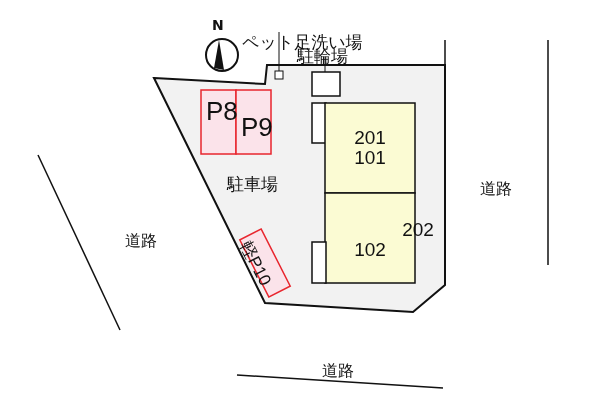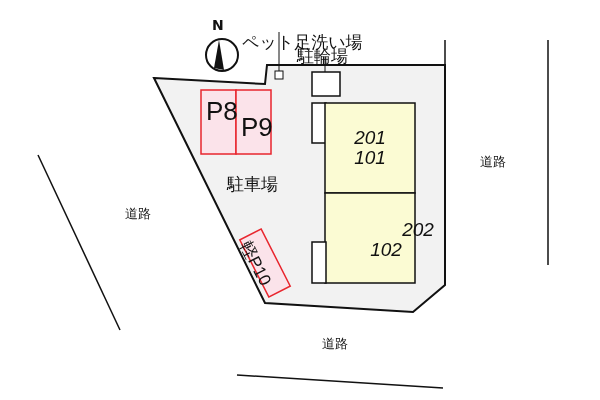--- a/index.html
+++ b/index.html
@@ -1,21 +1,21 @@
 <!DOCTYPE html>
 <html><head>
 <meta charset="utf-8">
 <style>
   html,body{margin:0;padding:0;background:#fff;}
   body{width:600px;height:400px;overflow:hidden;position:relative;font-family:"DejaVu Sans",sans-serif;}
   svg{position:absolute;left:0;top:0;}
   .lbl{position:absolute;color:#111;white-space:nowrap;line-height:1;}
-  .road{font-size:13px;}
+  .road{font-size:16px;margin-top:26px;}
   .small{font-size:17px;}
-  .unit{position:absolute;font-family:"Liberation Sans",sans-serif;font-size:19px;text-align:center;line-height:20px;color:#111;font-style:italic;}
+  .unit{position:absolute;font-family:"Liberation Sans",sans-serif;font-size:19px;text-align:center;line-height:20px;color:#111;}
   .pk{position:absolute;font-family:"Liberation Sans",sans-serif;font-size:26px;color:#111;}
 </style>
 </head>
 <body>
 
 <svg width="600" height="400" viewBox="0 0 600 400">
 
   <line x1="38" y1="155" x2="120" y2="330" stroke="#111" stroke-width="1.5"></line>
   <line x1="548" y1="40" x2="548" y2="265" stroke="#111" stroke-width="1.5"></line>
   <line x1="237" y1="375" x2="443" y2="388" stroke="#111" stroke-width="1.5"></line>
@@ -52,13 +52,13 @@
 <div class="lbl road" style="left:480px;top:155px;">道路</div>
 <div class="lbl road" style="left:322px;top:337px;">道路</div>
 
 <div class="pk" style="left:206px;top:96px;">P8</div>
 <div class="pk" style="left:241px;top:112px;">P9</div>
 <div class="pk" style="left:232px;top:252px;transform:rotate(63deg);font-size:17px;">軽P10</div>
 
 <div class="unit" style="left:325px;top:128px;width:90px;">201</div>
 <div class="unit" style="left:325px;top:148px;width:90px;text-align:center;">101</div>
 <div class="unit" style="left:325px;top:220px;width:90px;margin-left:48px;">202</div>
-<div class="unit" style="left:341px;top:240px;width:90px;">102</div>
+<div class="unit" style="left:325px;top:240px;width:90px;">102</div>
 
 </body></html>

